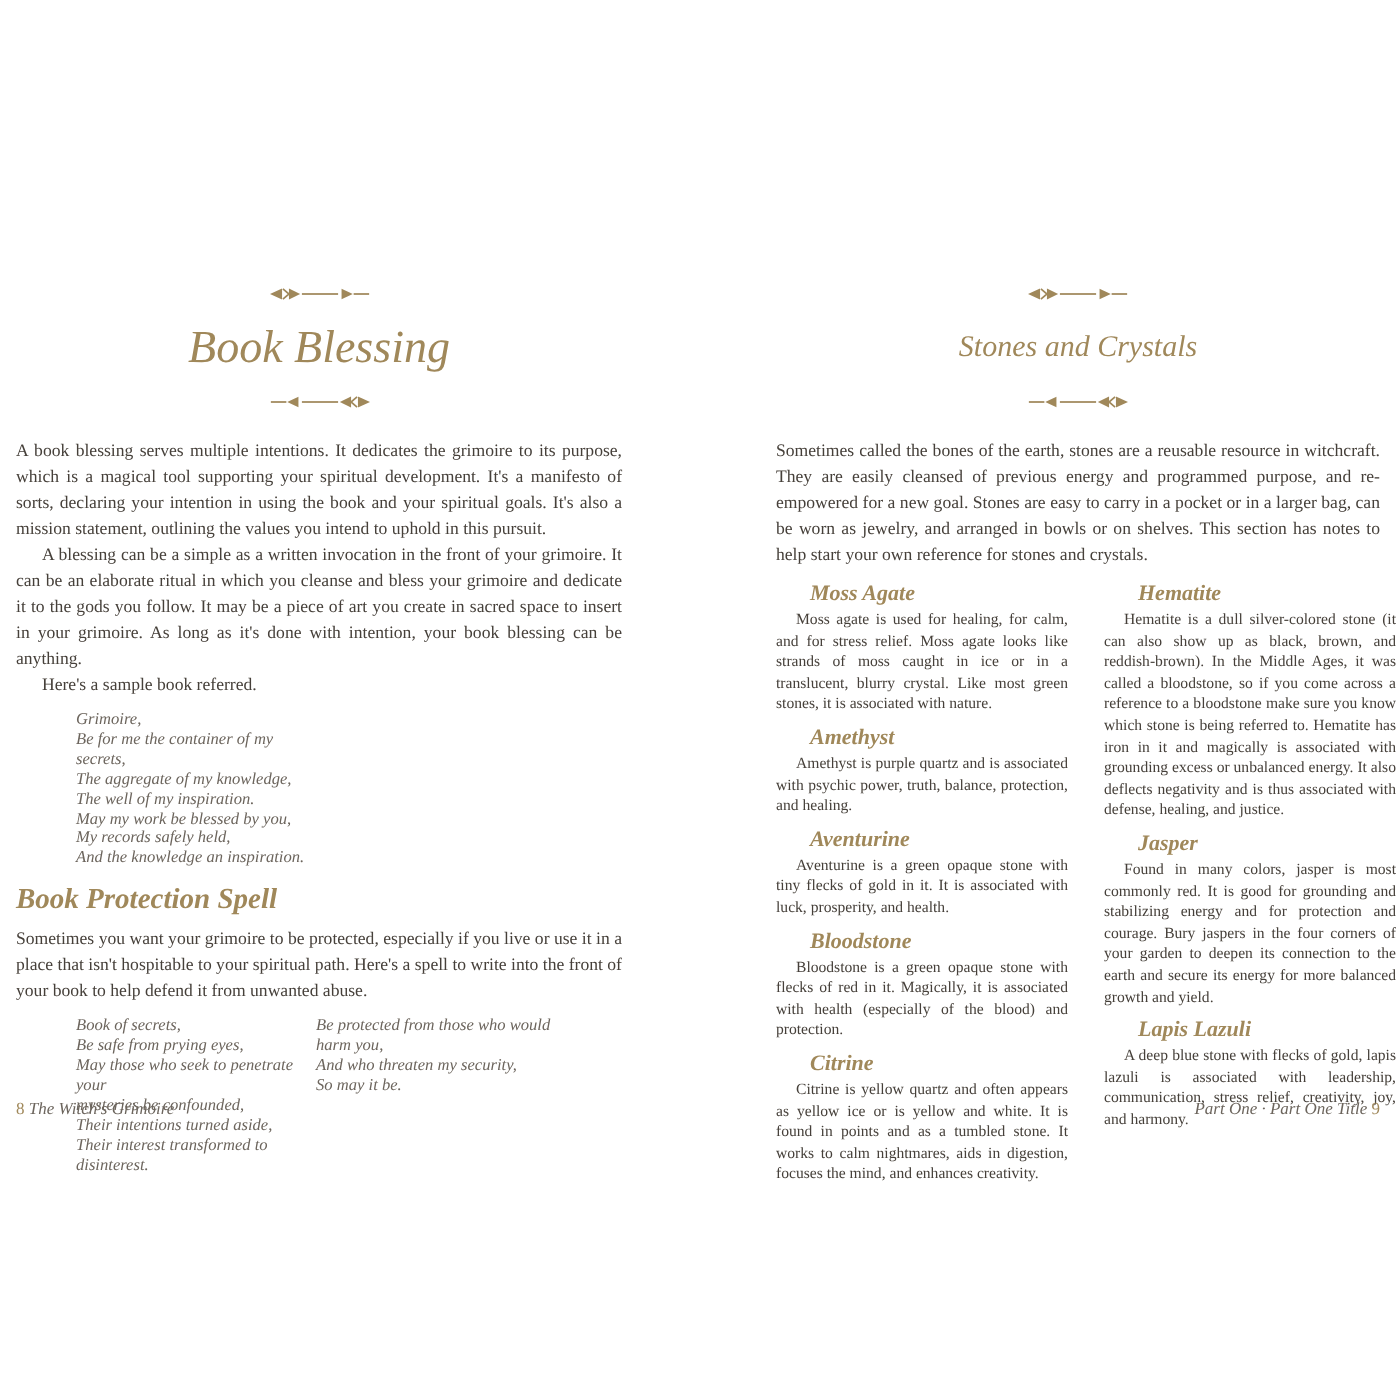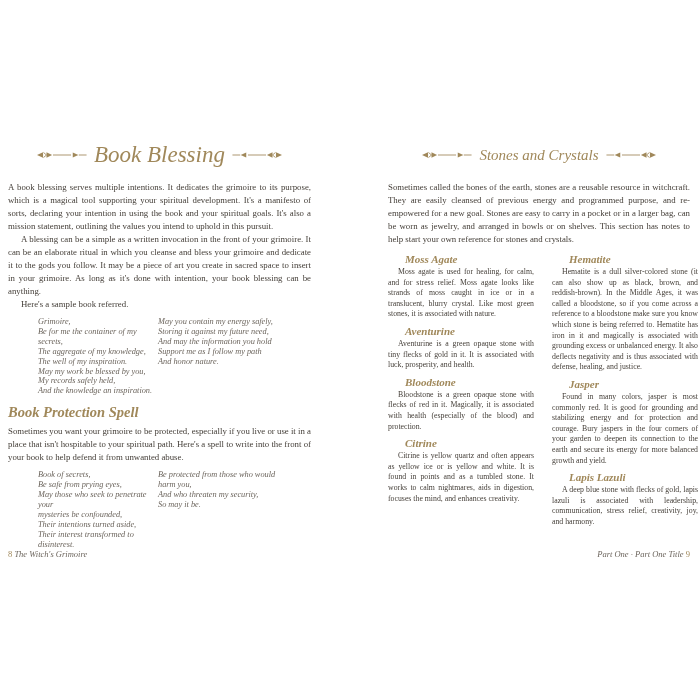--- a/index.html
+++ b/index.html
@@ -17,21 +17,21 @@
     color:var(--color-body_text);
     overflow:hidden;position:relative;
   }
   .spread{position:absolute;inset:0;}
   .page{position:absolute;top:141px;}
   .page-left{left:8px;width:303px;}
   .page-right{left:388px;width:302px;}
 
   .title-row{
     display:flex;align-items:center;justify-content:center;
-    gap:7px;margin:0 0 12px 0;color:var(--color-gold);
+    gap:7px;margin:0 0 12px 0;color:var(--color-gold);flex-direction:column;
   }
   .chapter-title{
     font-style:italic;font-weight:normal;white-space:nowrap;
     font-size:23px;line-height:28px;margin:0;color:var(--color-gold);
   }
   .page-right .chapter-title{font-size:15px;}
   .flourish{flex:0 0 auto;display:block;}
   .flourish.flip{transform:scaleX(-1);}
 
   p{margin:0;}
@@ -109,25 +109,20 @@
     <p class="body-par indent">Here's a sample book referred.</p>
 
     <div class="verse">
       <div class="verse-col first">Grimoire,
 Be for me the container of my secrets,
 The aggregate of my knowledge,
 The well of my inspiration.
 May my work be blessed by you,
 My records safely held,
 And the knowledge an inspiration.</div>
-      <div class="verse-col second">May you contain my energy safely,
-Storing it against my future need,
-And may the information you hold
-Support me as I follow my path
-And honor nature.</div>
     </div>
 
     <h2 class="section-heading">Book Protection Spell</h2>
     <p class="body-par">Sometimes you want your grimoire to be protected, especially if you live or use it in a place that isn't hospitable to your spiritual path. Here's a spell to write into the front of your book to help defend it from unwanted abuse.</p>
 
     <div class="verse">
       <div class="verse-col first">Book of secrets,
 Be safe from prying eyes,
 May those who seek to penetrate your
 mysteries be confounded,
@@ -167,20 +162,24 @@
 
     <p class="body-par">Sometimes called the bones of the earth, stones are a reusable resource in witchcraft. They are easily cleansed of previous energy and programmed purpose, and re-empowered for a new goal. Stones are easy to carry in a pocket or in a larger bag, can be worn as jewelry, and arranged in bowls or on shelves. This section has notes to help start your own reference for stones and crystals.</p>
 
     <div class="cols">
       <div class="col">
         <div class="stone-entry">
           <h3 class="stone-name">Moss Agate</h3>
           <p class="stone-desc">Moss agate is used for healing, for calm, and for stress relief. Moss agate looks like strands of moss caught in ice or in a translucent, blurry crystal. Like most green stones, it is associated with nature.</p>
         </div>
         <div class="stone-entry">
+          <h3 class="stone-name">Amethyst</h3>
+          <p class="stone-desc">Amethyst is purple quartz and is associated with psychic power, truth, balance, protection, and healing.</p>
+        </div>
+        <div class="stone-entry">
           <h3 class="stone-name">Aventurine</h3>
           <p class="stone-desc">Aventurine is a green opaque stone with tiny flecks of gold in it. It is associated with luck, prosperity, and health.</p>
         </div>
         <div class="stone-entry">
           <h3 class="stone-name">Bloodstone</h3>
           <p class="stone-desc">Bloodstone is a green opaque stone with flecks of red in it. Magically, it is associated with health (especially of the blood) and protection.</p>
         </div>
         <div class="stone-entry">
           <h3 class="stone-name">Citrine</h3>
           <p class="stone-desc">Citrine is yellow quartz and often appears as yellow ice or is yellow and white. It is found in points and as a tumbled stone. It works to calm nightmares, aids in digestion, focuses the mind, and enhances creativity.</p>

